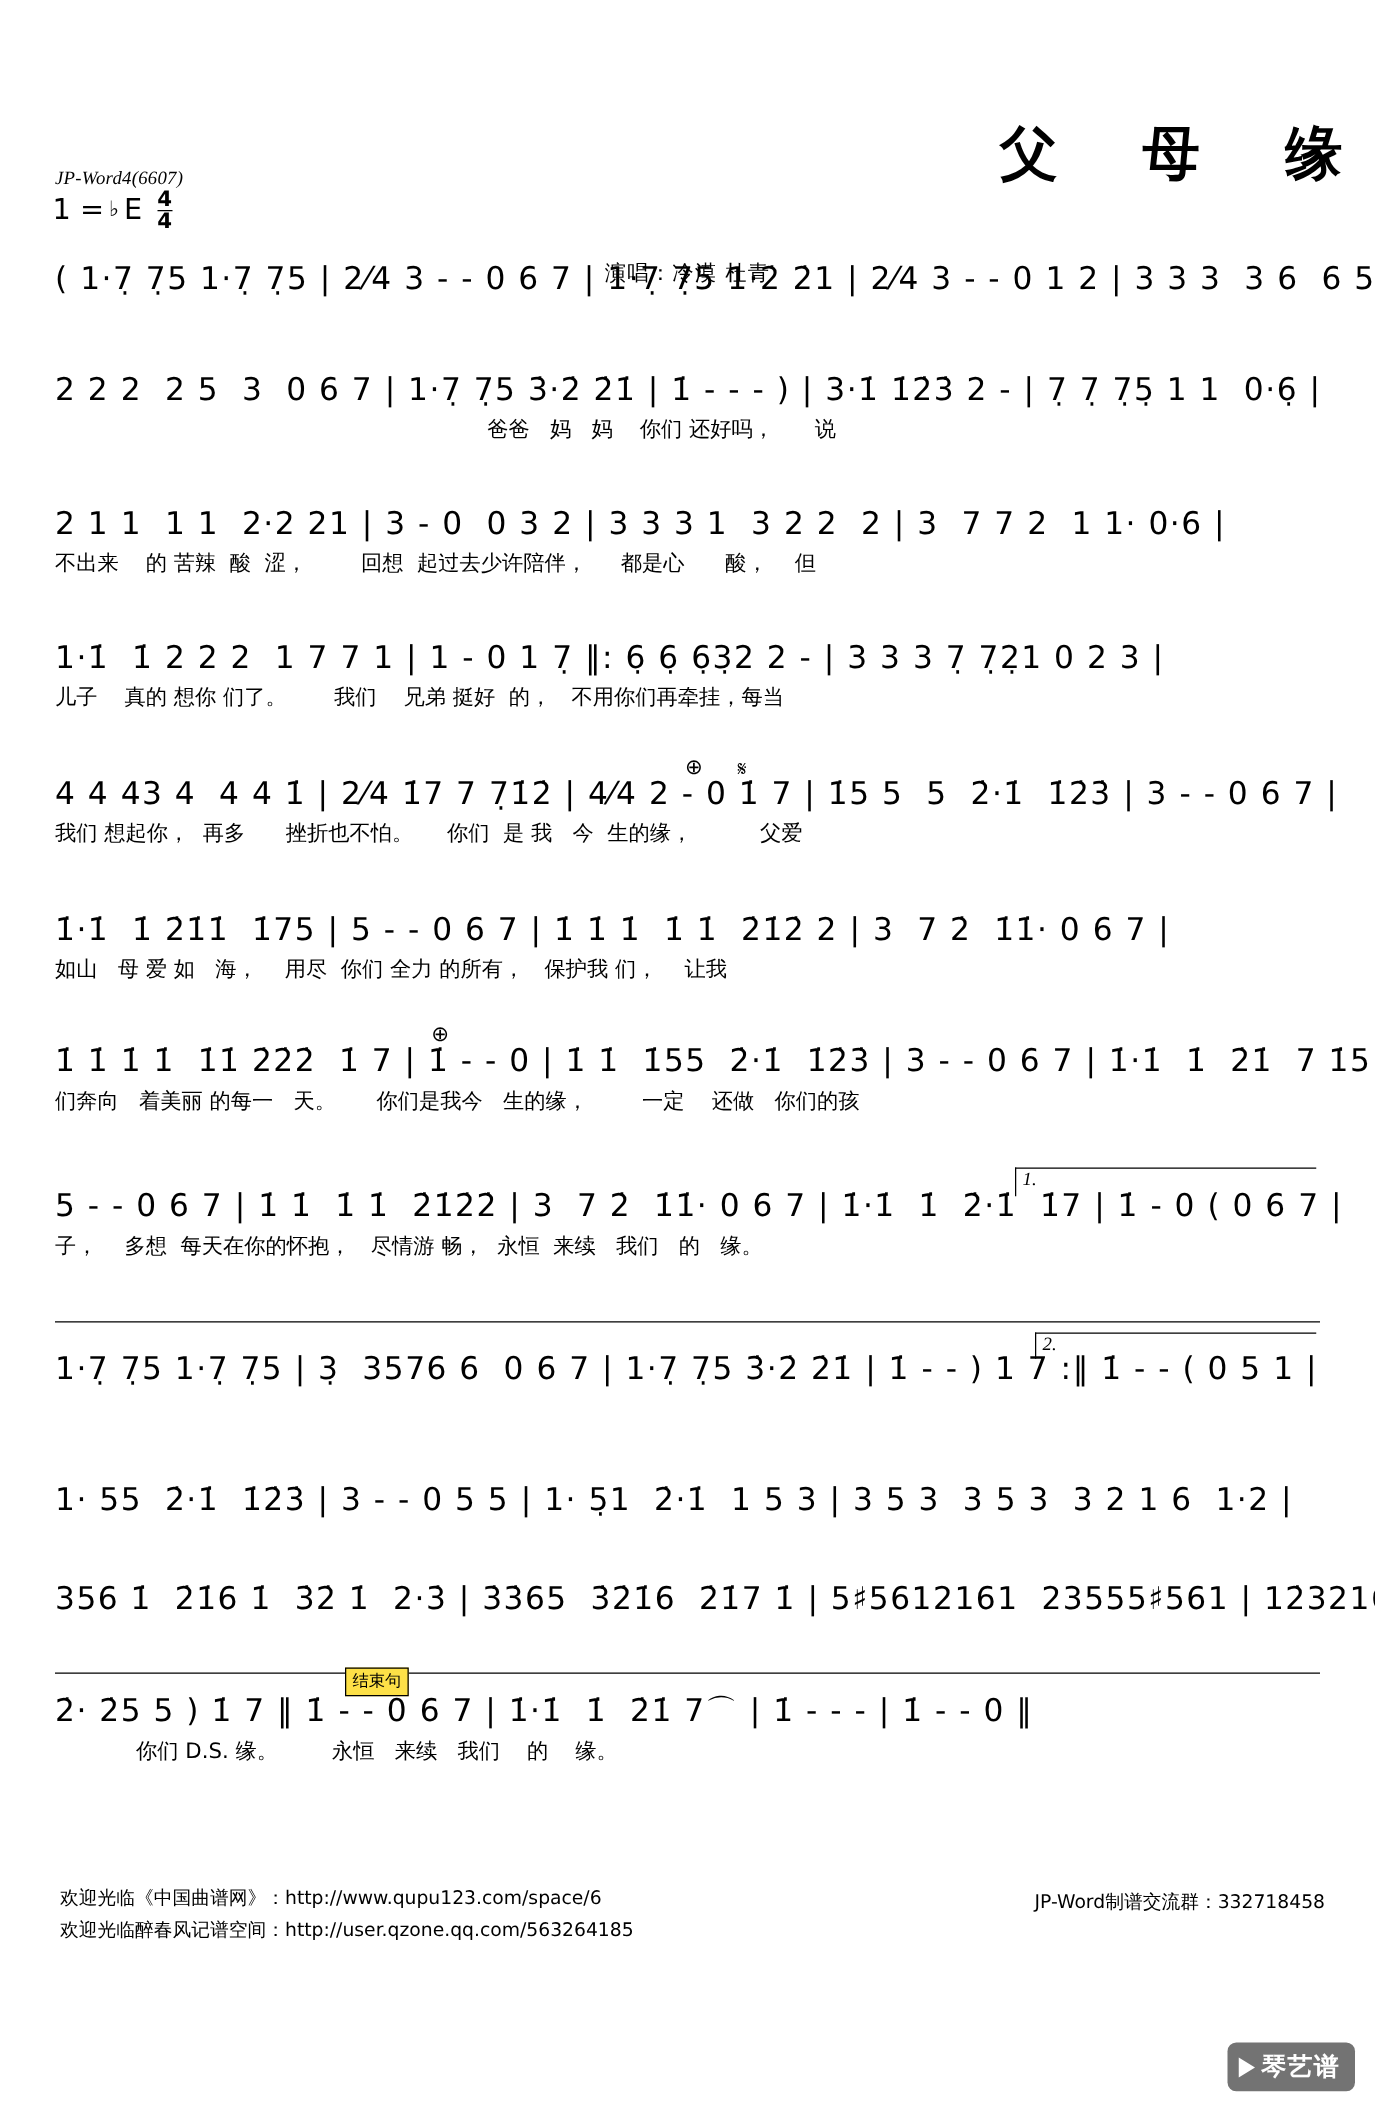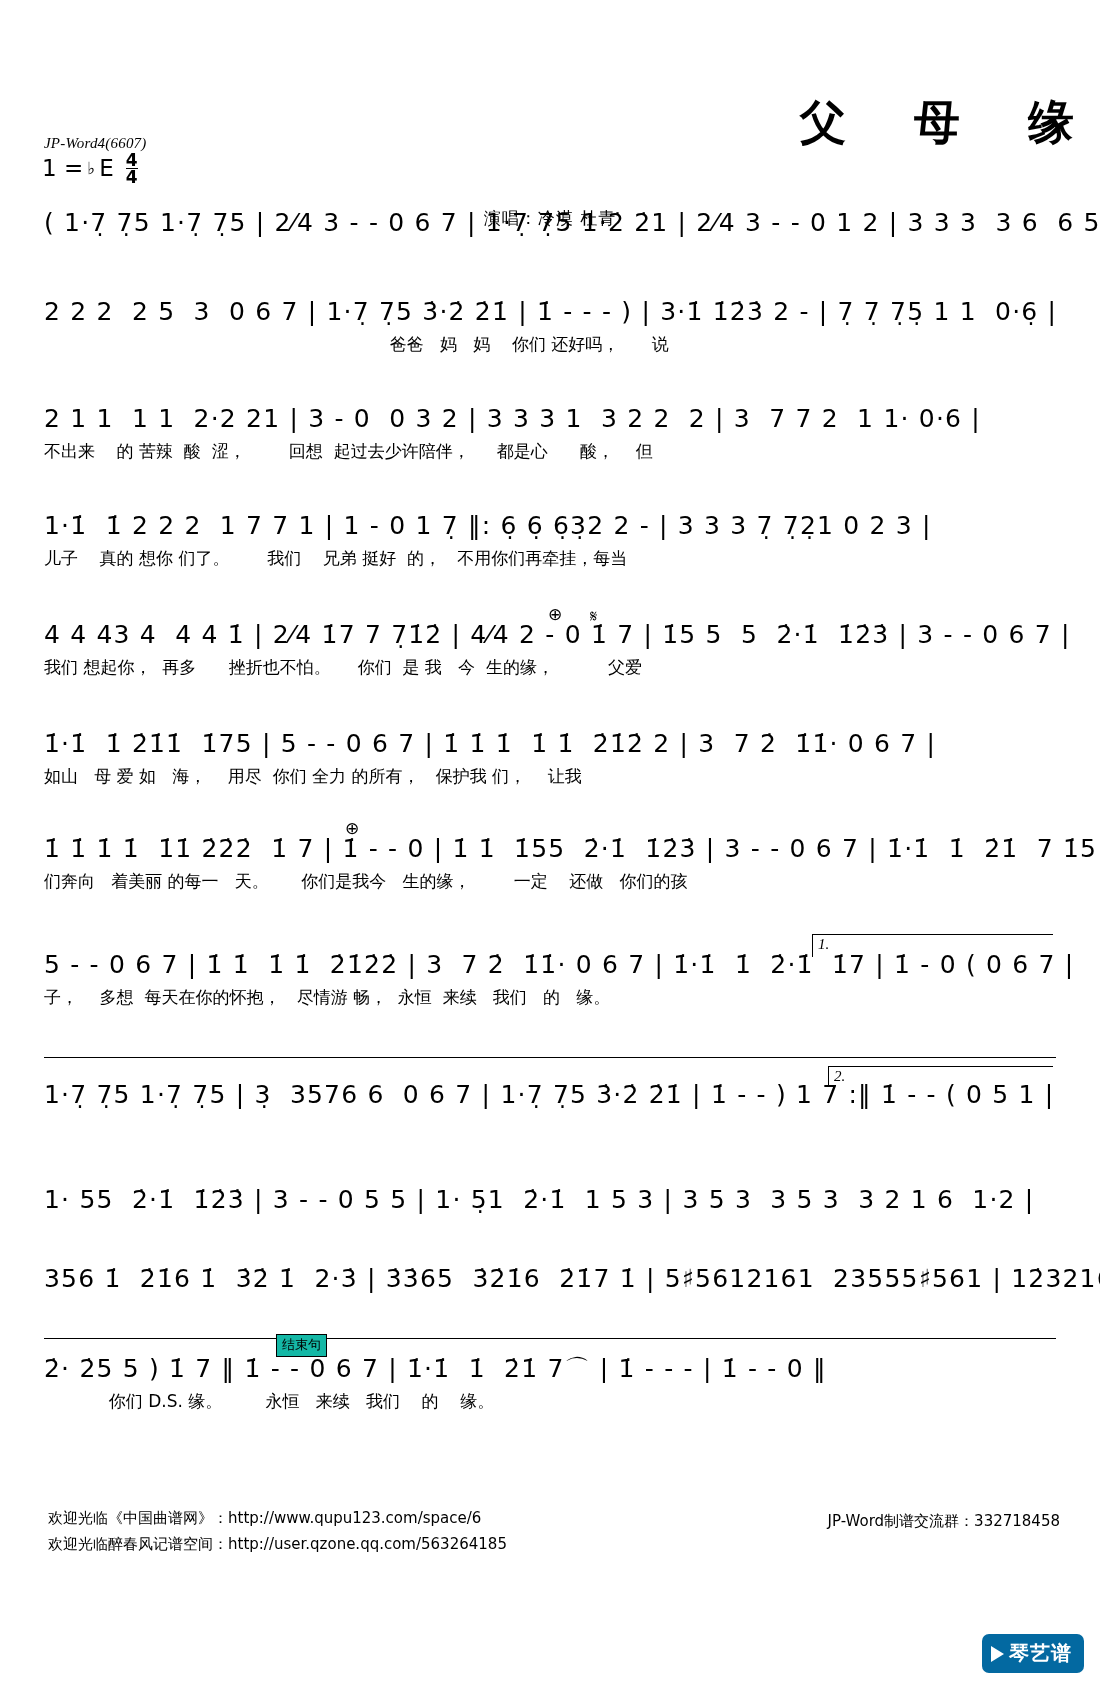--- a/index.html
+++ b/index.html
@@ -114,21 +114,21 @@
     position: absolute;
     font-family: "DejaVu Sans", sans-serif;
     font-size: 14px;
   }
   .box-label {
     position: absolute;
     font-family: "DejaVu Sans", sans-serif;
     font-size: 13px;
     border: 1px solid #000;
     padding: 1px 5px 2px 5px;
-    background: #14b8a6;
+    background: #fde047;
   }
   .repeat-num {
     position: absolute;
     font-family: "Liberation Serif", serif;
     font-size: 15px;
     font-style: italic;
   }
   .bracket {
     position: absolute;
     border-left: 1.5px solid #000;
@@ -152,21 +152,21 @@
     font-size: 15px;
   }
   
   .logo {
     position: absolute;
     right: 16px;
     bottom: 16px;
     display: flex;
     align-items: center;
     gap: 5px;
-    background: #0369a1;
+    background: #737373;
     border-radius: 7px;
     padding: 6px 12px 6px 9px;
   }
   .logo .mark {
     width: 0; height: 0;
     border-left: 13px solid #fff;
     border-top: 8px solid transparent;
     border-bottom: 8px solid transparent;
   }
   .logo .txt {

